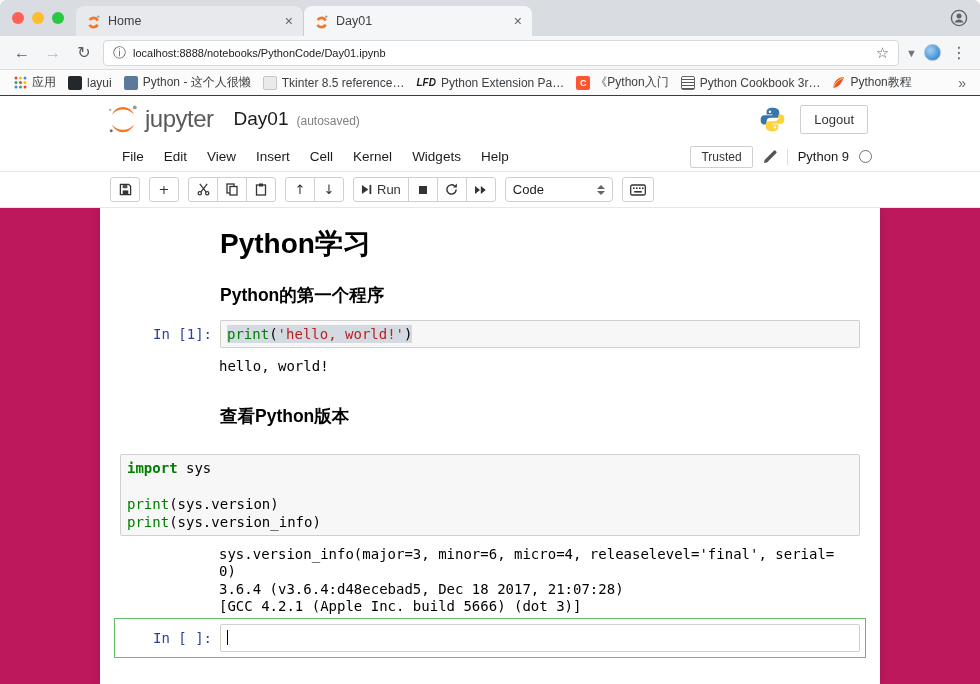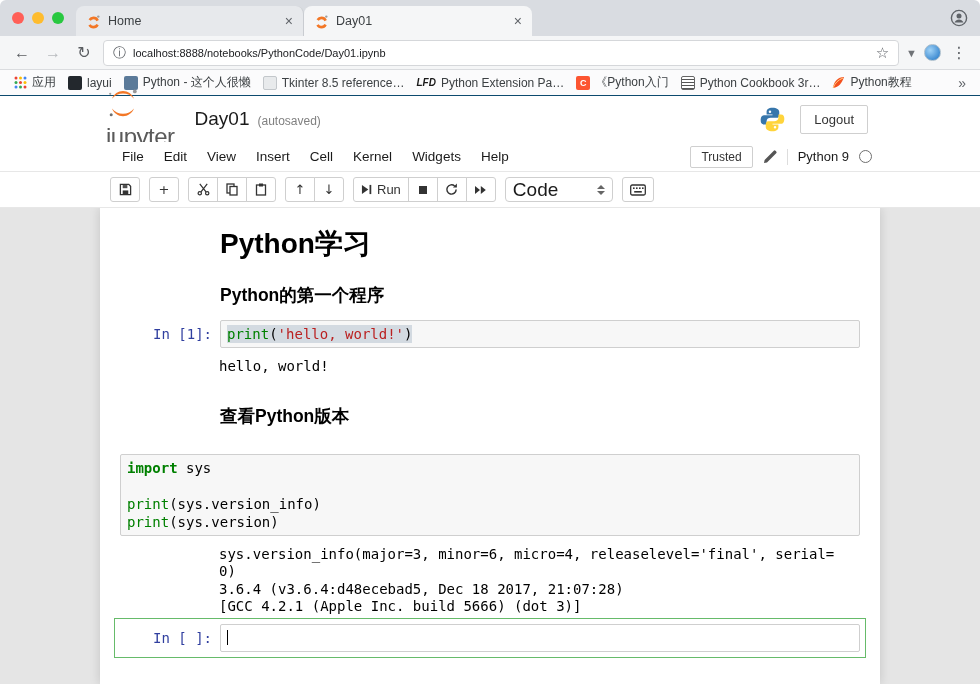--- a/index.html
+++ b/index.html
@@ -42,21 +42,21 @@
   .ico-py { background:#5b7a99; }
   .ico-doc { background:#e8eaec; border:1px solid #c3c7cb; }
   .ico-lfd { width:auto; color:#1a1a1a; font-size:10px; font-style:italic; }
   .ico-csdn { background:#fc5531; }
   .ico-book { background:#fff; border:1px solid #666;
               background-image:repeating-linear-gradient(#fff 0 2px, #555 2px 3px); }
   .bm-overflow { margin-left:auto; color:#5f6368; font-size:14px; padding:0 6px; }
 
   
   .jp-header { height:46px; background:#fff; flex-shrink:0; display:flex; align-items:center; padding:0 112px 0 106px; }
-  .jp-logo { display:flex; align-items:flex-start; gap:5px;flex-direction:column; }
+  .jp-logo { display:flex; align-items:center; gap:5px; }
   .jp-logo-text { font-size:24px; color:#5a5a5a; letter-spacing:-0.5px; }
   .nb-title-group { display:flex; align-items:baseline; margin-left:20px; }
   .nb-title { font-size:19px; color:#1a1a1a; }
   .nb-autosave { font-size:12px; color:#808080; margin-left:8px; }
   .jp-header-right { margin-left:auto; display:flex; align-items:center; gap:14px; }
   .logout-btn { font-size:13px; color:#333; background:#fff; border:1px solid #cfcfcf; border-radius:2px; padding:6px 13px; }
 
   
   .jp-menubar { height:30px; background:#fff; border-bottom:1px solid #e7e7e7; flex-shrink:0; display:flex; align-items:center; padding:0 108px 0 112px; font-size:13.5px; color:#1a1a1a; }
   .menu-item { padding:4px 10px; }
@@ -67,28 +67,28 @@
   .kernel-circle { width:13px; height:13px; border:1.5px solid #6f6f6f; border-radius:50%; }
 
   
   .jp-toolbar { height:36px; background:#fff; border-bottom:1px solid #e7e7e7; flex-shrink:0; display:flex; align-items:center; gap:9px; padding:0 0 0 110px; }
   .btn-group { display:flex; }
   .tb-btn { min-width:30px; height:25px; background:#fff; border:1px solid #cfcfcf; display:flex; align-items:center; justify-content:center; gap:5px; color:#333; font-size:13px; padding:0 7px; margin-left:-1px; }
   .btn-group .tb-btn:first-child { margin-left:0; border-radius:3px 0 0 3px; }
   .btn-group .tb-btn:last-child { border-radius:0 3px 3px 0; }
   .btn-group .tb-btn:only-child { border-radius:3px; }
   .glyph-ico { font-family:"DejaVu Sans",sans-serif; font-size:13px; color:#333; }
-  .cell-type-select { width:108px; height:25px; border:1px solid #cfcfcf; border-radius:4px; background:#fff; display:flex; align-items:center; padding:0 7px; font-size:19px; color:#1a1a1a; }
+  .cell-type-select { width:108px; height:25px; border:1px solid #cfcfcf; border-radius:4px; background:#fff; display:flex; align-items:center; padding:0 7px; font-size:13px; color:#1a1a1a; }
   .select-arrows { margin-left:auto; display:flex; flex-direction:column; gap:2px; }
   .select-arrows i { display:block; width:0; height:0; border-left:4px solid transparent; border-right:4px solid transparent; }
   .select-arrows .up { border-bottom:4px solid #666; }
   .select-arrows .dn { border-top:4px solid #666; }
 
   
-  .nb-body { flex:1; background:#e5e5e5; overflow:hidden; display:flex; justify-content:center; }
+  .nb-body { flex:1; background:#be185d; overflow:hidden; display:flex; justify-content:center; }
   .nb-container { width:780px; background:#fff; box-shadow:0 0 10px rgba(0,0,0,0.15); padding:14px 14px 0; }
   .cell { display:flex; border:1px solid transparent; padding:5px; }
   .cell.edit-selected { border-color:#66bb6a; }
   .prompt-col { width:100px; flex-shrink:0; text-align:right; padding:5px 8px 0 0; font-family:"DejaVu Sans Mono",monospace; font-size:14px; color:#303f9f; line-height:18px; }
   .content-col { flex:1; min-width:0; }
   .nb-container h1 { font-size:28px; line-height:32px; font-weight:bold; color:#000; }
   .nb-container h2 { font-size:22px; line-height:26px; font-weight:bold; color:#000; }
   .nb-container h3 { font-size:17.5px; line-height:21px; font-weight:bold; color:#000; }
   .m-h2 { margin-top:12px; } .m-h3a { margin-top:13px; }
   .m-c1 { margin-top:2px; } .m-h3b { margin-top:22px; }
@@ -381,22 +381,22 @@
         <div class="content-col">
             <h3>查看Python版本</h3>
           </div>
       </div>
 
       <div class="cell m-c2">
         <div class="content-col">
           <div class="input-area">
               <div class="code-line"><span class="tok-keyword">import</span><span class="tok-plain"> sys</span></div>
               <div class="code-line">&nbsp;</div>
+              <div class="code-line"><span class="tok-builtin">print</span><span class="tok-plain">(sys.version)</span></div>
               <div class="code-line"><span class="tok-builtin">print</span><span class="tok-plain">(sys.version_info)</span></div>
-              <div class="code-line"><span class="tok-builtin">print</span><span class="tok-plain">(sys.version)</span></div>
             </div>
         </div>
       </div>
       <div class="out-row">
         <div class="prompt-col"></div>
         <pre class="output-pre">sys.version_info(major=3, minor=6, micro=4, releaselevel='final', serial=0)
 3.6.4 (v3.6.4:d48ecebad5, Dec 18 2017, 21:07:28)
 [GCC 4.2.1 (Apple Inc. build 5666) (dot 3)]</pre>
       </div>
 

